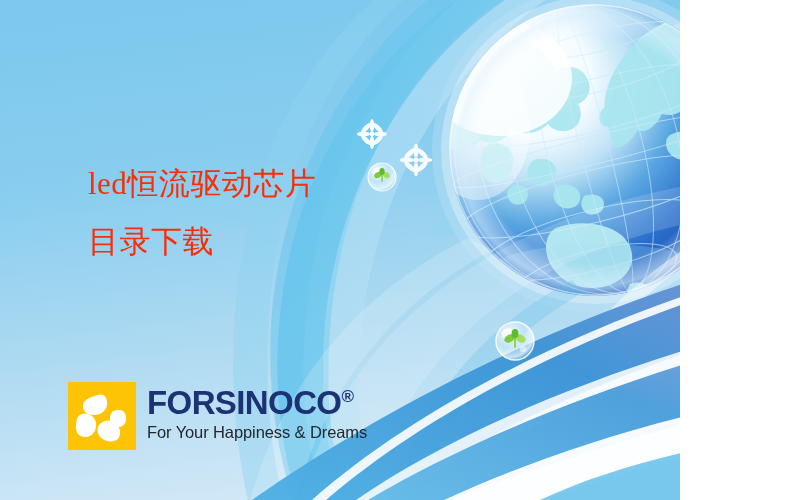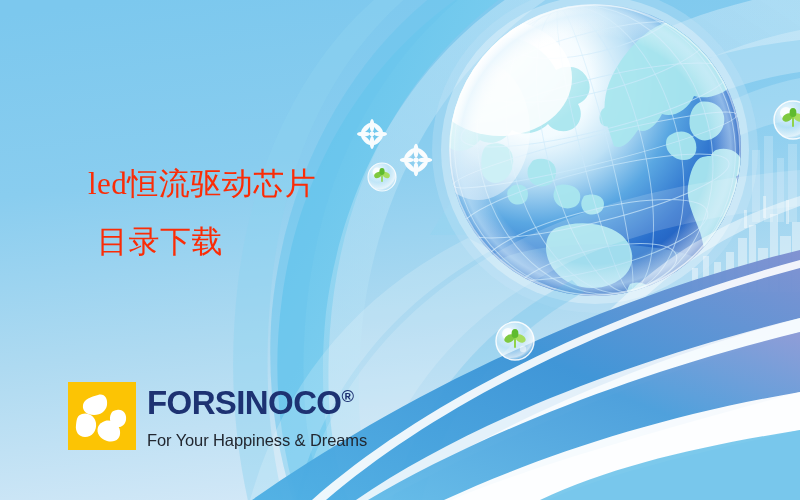--- a/index.html
+++ b/index.html
@@ -2,21 +2,21 @@
 <html><head>
 <meta charset="utf-8">
 <style>
   html, body {
     margin: 0;
     padding: 0;
     background: #ffffff;
   }
   #banner {
     position: relative;
-    width: 800px;
+    width: 680px;
     height: 500px;
     overflow: hidden;
     font-family: "Liberation Sans", "DejaVu Sans", sans-serif;
     background: linear-gradient(170deg, #7cc8ee 0%, #86cbee 30%, #a3d6f0 62%, #c2e1f4 88%, #cfe7f6 100%);
   }
   #bg-svg {
     position: absolute;
     left: 0; top: 0;
     width: 800px;
     height: 500px;
@@ -33,21 +33,21 @@
   }
   .headline .hl-line {
     color: #fb2c06;
     font-size: 31px;
     font-family: "Liberation Serif", "DejaVu Serif", serif;
     letter-spacing: 0.5px;
     white-space: nowrap;
     display: block;
   }
   .headline .hl-line.line1 { margin-left: 0px; margin-bottom: 27px; }
-  .headline .hl-line.line2 { margin-left: 9px; }
+  .headline .hl-line.line2 { }
 
   
   .logo-block {
     position: absolute;
     left: 68px;
     top: 382px;
     z-index: 30;
     display: flex;
     align-items: flex-start;
     justify-content: flex-end;
@@ -77,21 +77,21 @@
   }
   .logo-name .reg {
     font-size: 17px;
     vertical-align: super;
     letter-spacing: 0;
   }
   .logo-tagline {
     color: #222730;
     font-size: 16.5px;
     letter-spacing: -0.1px;
-    margin-top: 12px;
+    margin-top: 4px;
     white-space: nowrap;
     font-family: "Liberation Sans", "DejaVu Sans", sans-serif;
   }
 </style>
 </head>
 <body>
 
 <div id="banner">
 
   <svg id="bg-svg" viewBox="0 0 800 500">

